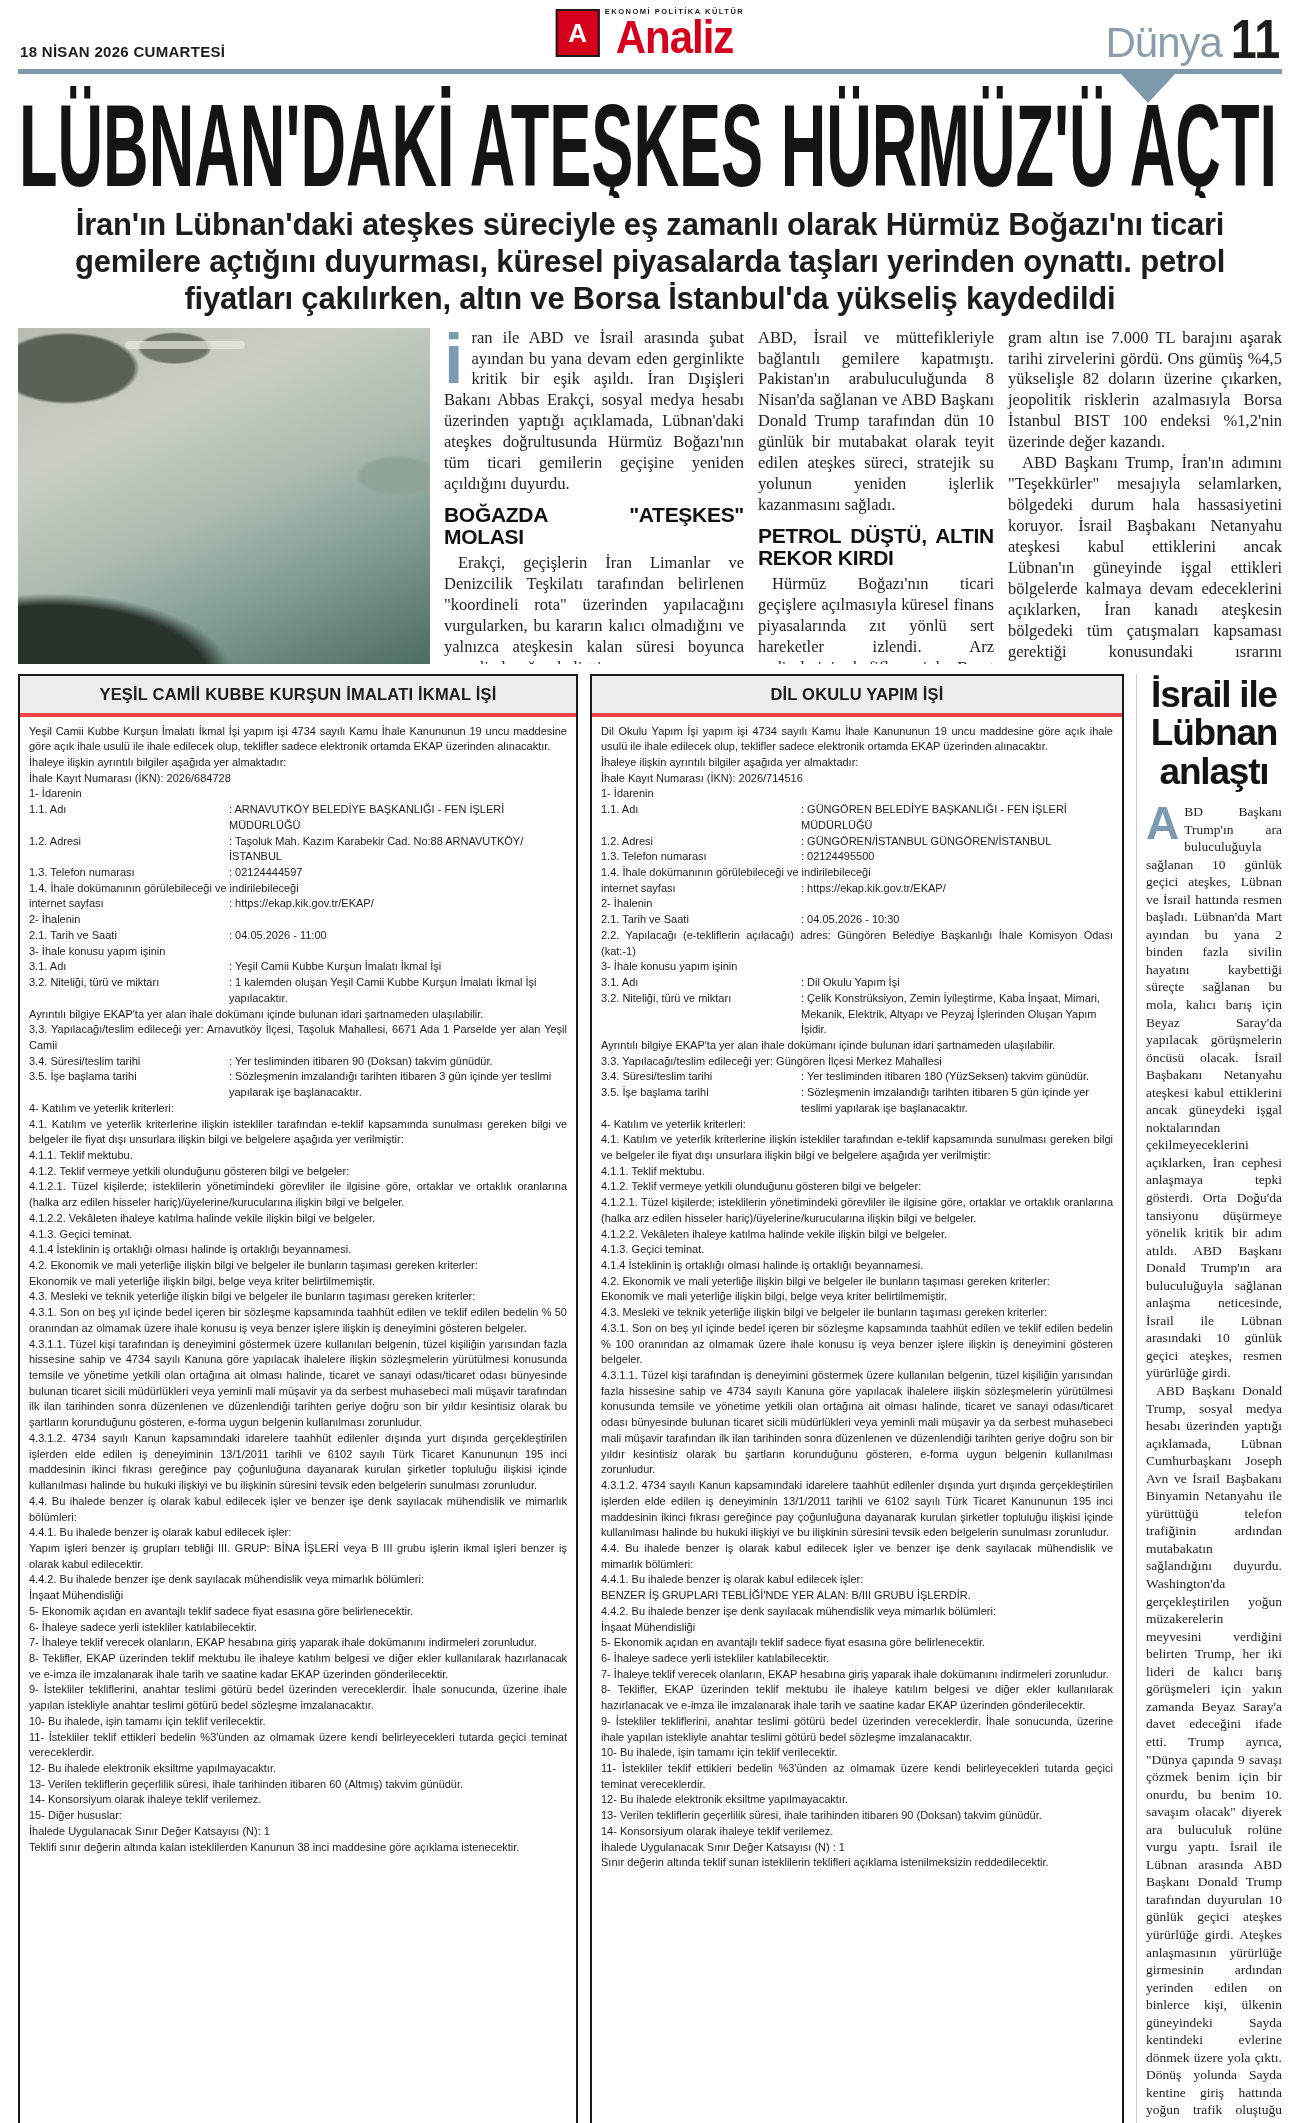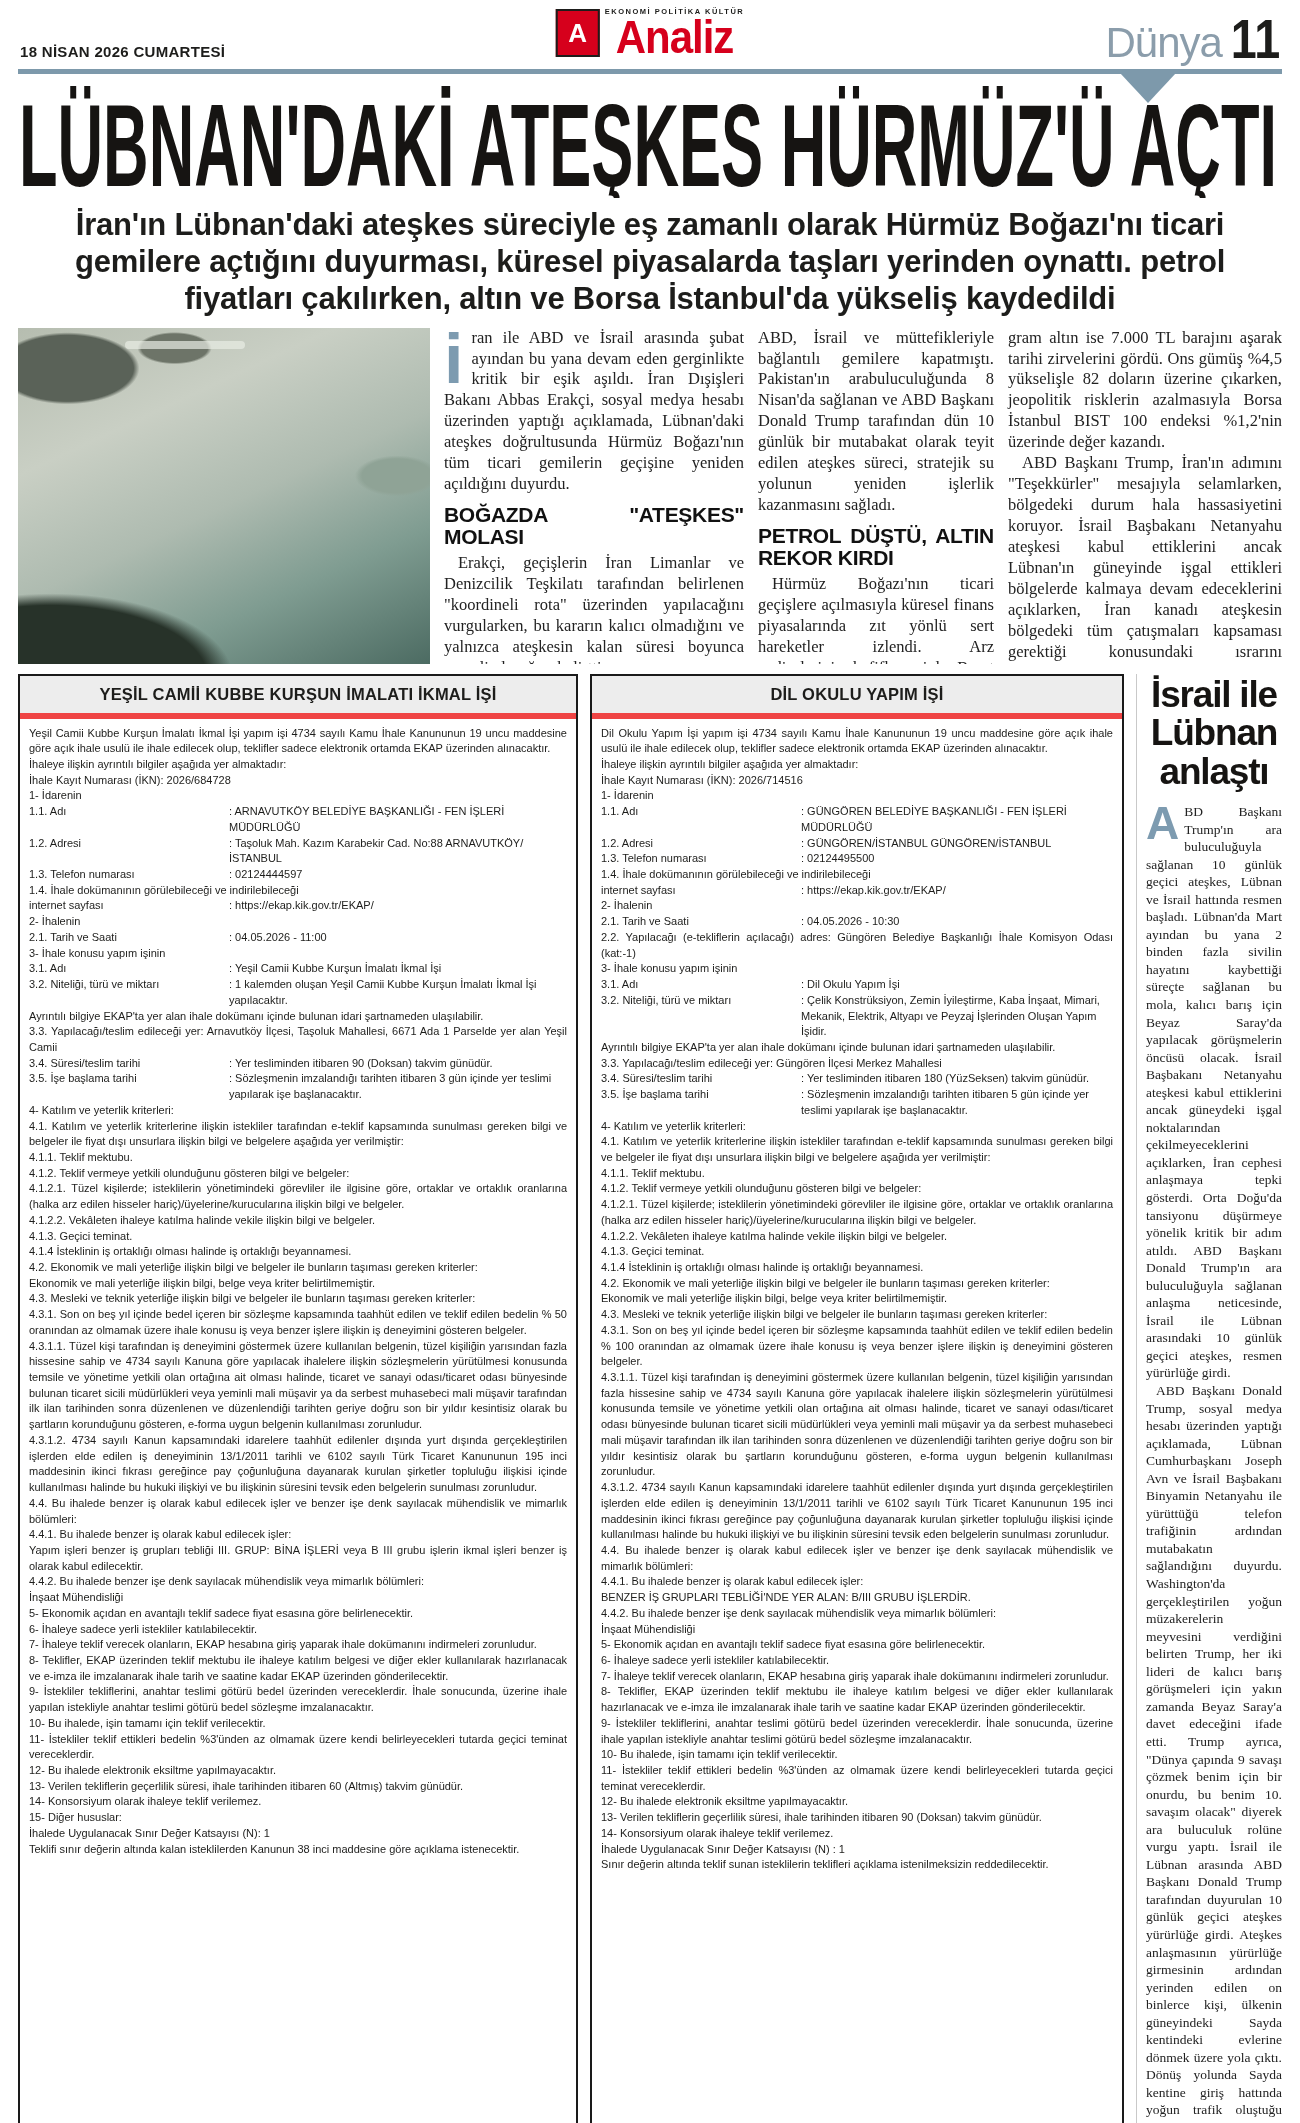--- a/index.html
+++ b/index.html
@@ -43,21 +43,21 @@
   .acol p.ind{text-indent:14px;}
   .dropcap{float:left;font-family:"Liberation Sans",sans-serif;font-weight:bold;color:#7d9bb0;
            font-size:70px;line-height:.78;margin:4px 8px 0 0;}
   .ahead{font-family:"Liberation Sans",sans-serif;font-weight:bold;font-size:21px;line-height:1.05;
          margin:9px 0 5px;color:#111;letter-spacing:-.3px;}
   
   .bottom-row{display:flex;gap:12px;margin-top:10px;height:1506px;}
   .tender{box-sizing:border-box;border:2px solid #1a1a1a;display:flex;flex-direction:column;background:#fff;}
   .tender.left{flex:0 0 560px;}
   .tender.right{flex:0 0 534px;}
-  .tender-titlebar{border-bottom:6px solid #ef4444;background:#ededed;text-align:center;
+  .tender-titlebar{border-bottom:4px solid #ef4444;background:#ededed;text-align:center;
                    font-weight:bold;font-size:16.5px;padding:9px 20px;letter-spacing:.2px;}
   .tender-body{flex:1;overflow:hidden;padding:7px 9px;font-size:11px;line-height:1.43;text-align:justify;}
   .tender-body .ln{margin:0;}
   .tender-body .ln.b{font-weight:normal;}
   .tender-body .ln.kv{display:flex;text-align:left;}
   .tender-body .lab{flex:0 0 200px;}
   .tender-body .val{flex:1;}
   
   .sidebar{flex:1 1 auto;border-left:1px solid #c9c9c9;padding-left:9px;overflow:hidden;}
   .sb-title{font-weight:bold;font-size:37px;line-height:1.04;letter-spacing:-1.2px;color:#161412;margin:2px 0 12px;text-align:center;}

